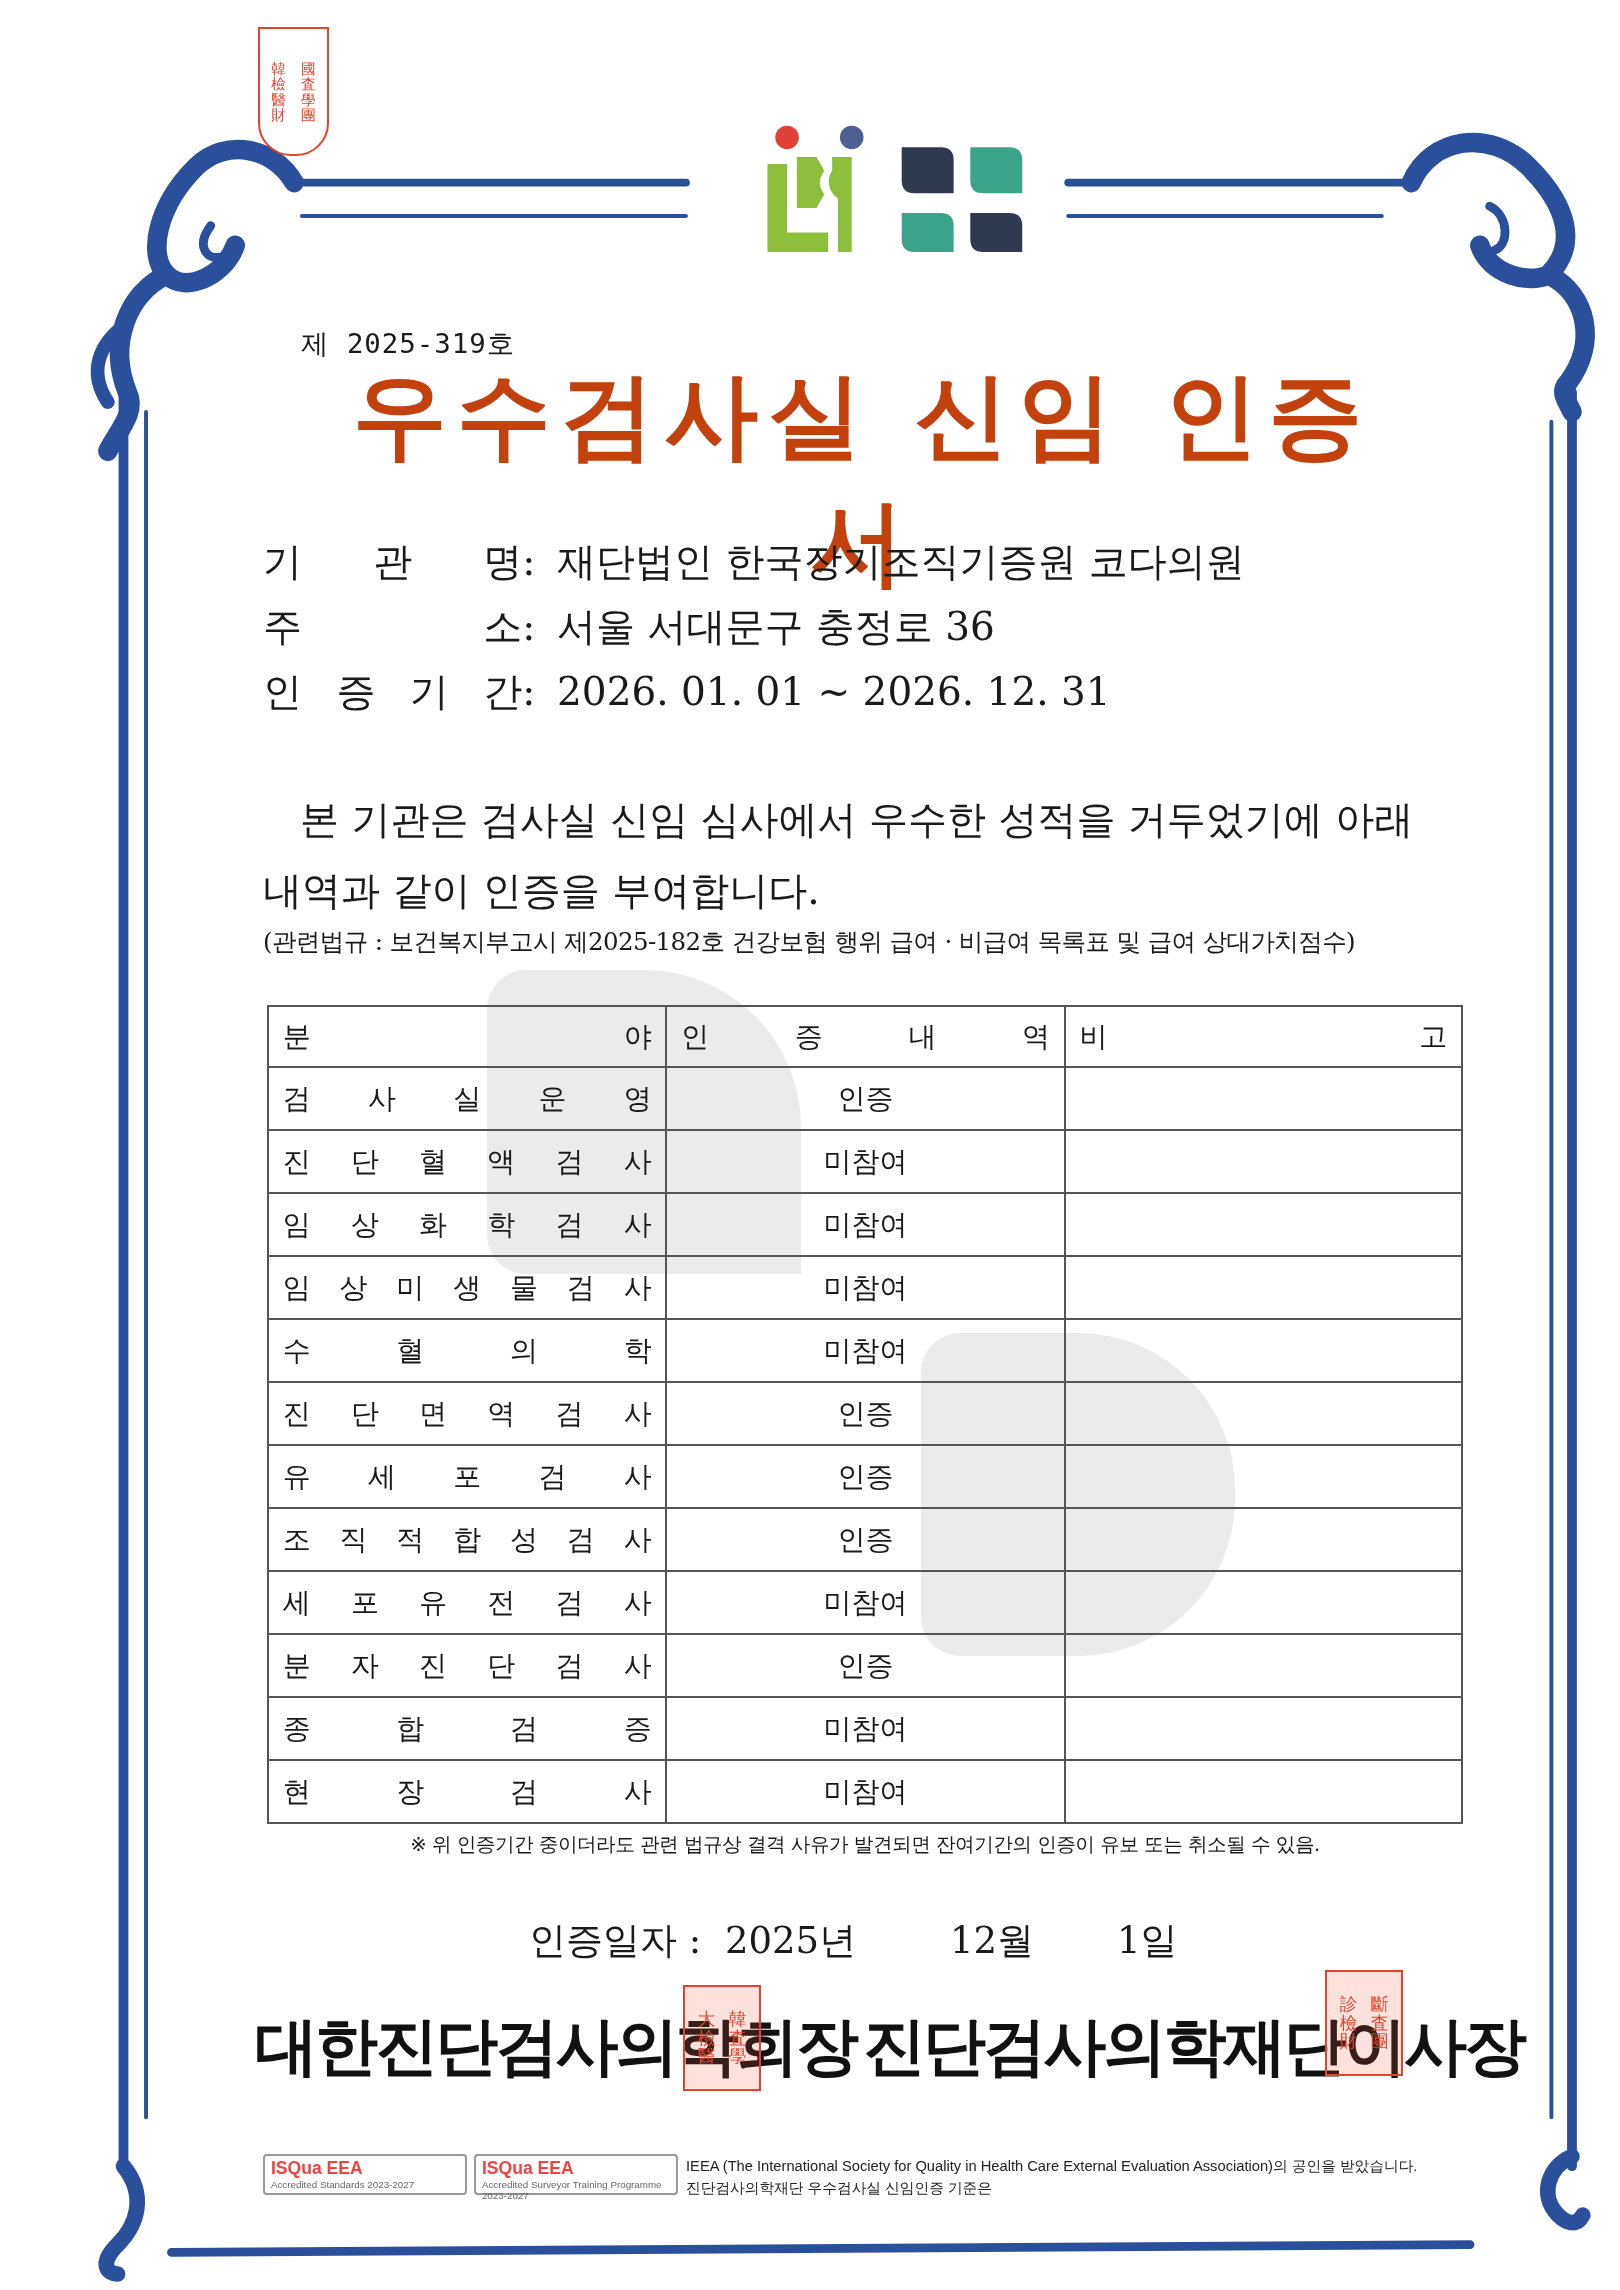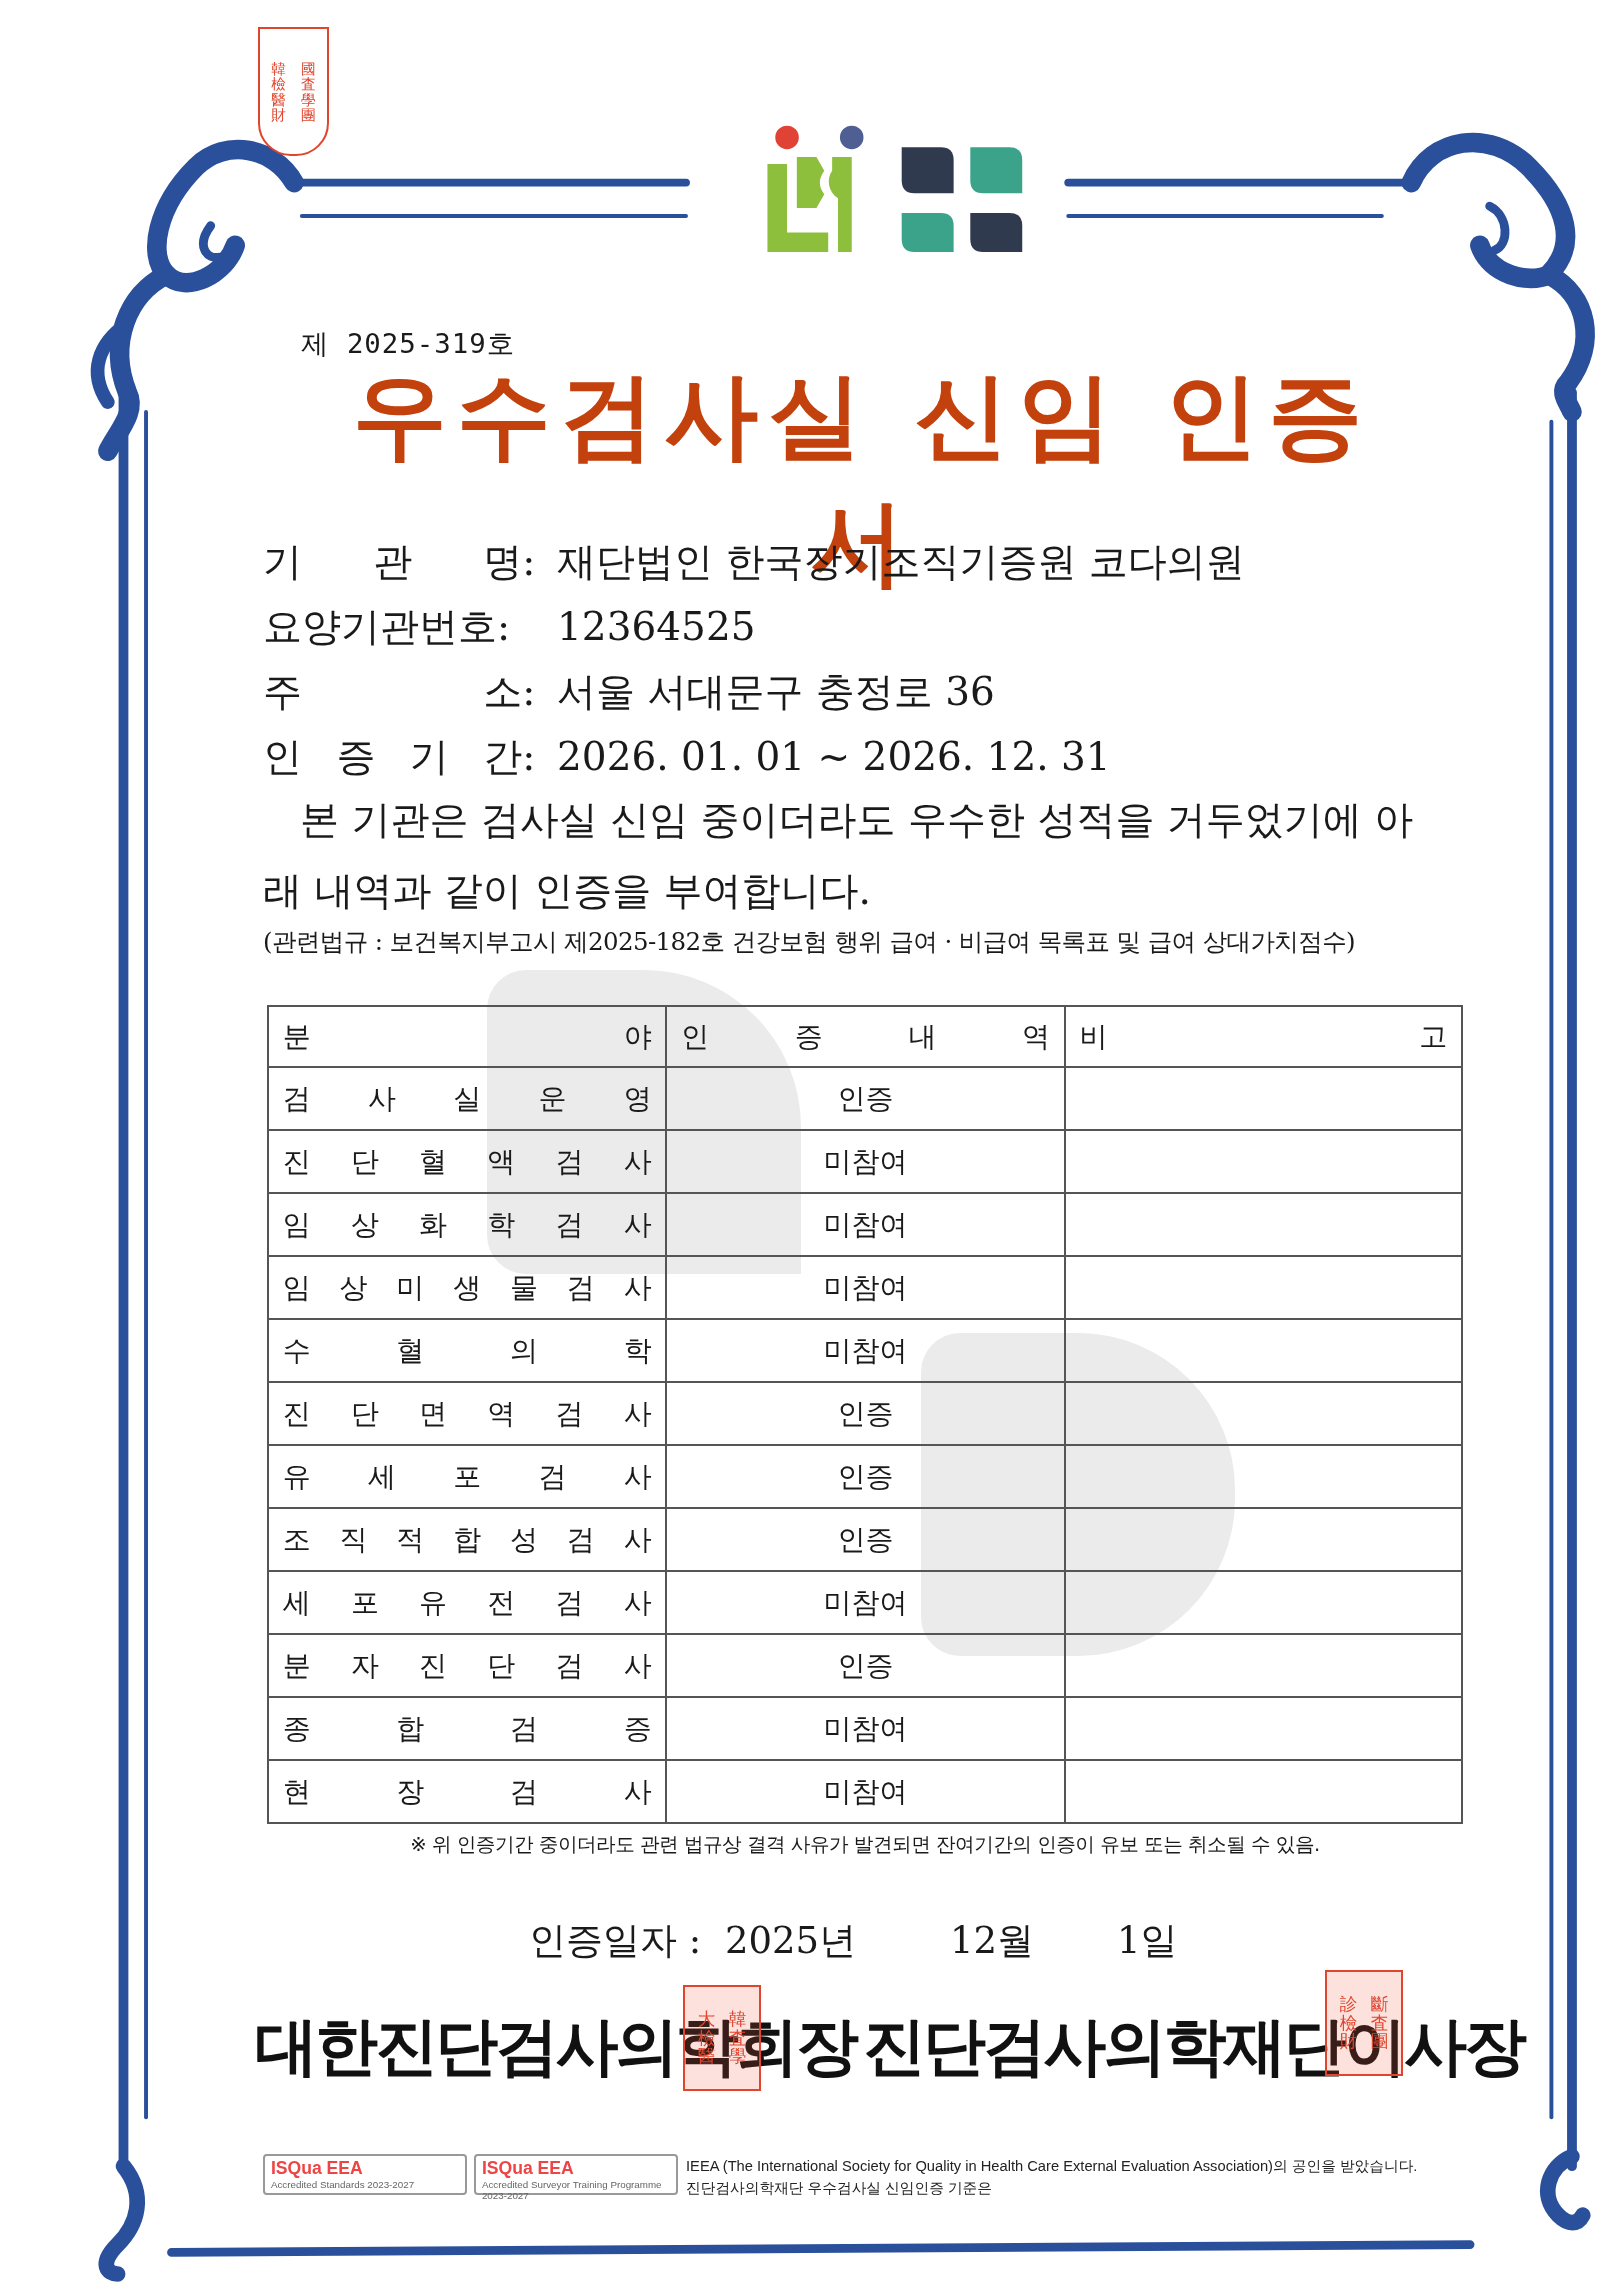--- a/index.html
+++ b/index.html
@@ -142,46 +142,40 @@
 <div class="abs title">우수검사실 신임 인증서</div>
 
 <div class="abs info">
   <div class="info-row">
     <div class="info-label">
       <span>기</span>
       <span>관</span>
       <span>명:</span>
     </div>
     <div class="info-value">재단법인 한국장기조직기증원 코다의원</div>
-  </div>
-  <div class="info-row">
-    <div class="info-label">
-      <span>요양기관번호:</span>
-    </div>
-    <div class="info-value">12364525</div>
   </div>
   <div class="info-row">
     <div class="info-label">
       <span>주</span>
       <span>소:</span>
     </div>
     <div class="info-value">서울 서대문구 충정로 36</div>
   </div>
   <div class="info-row">
     <div class="info-label">
       <span>인</span>
       <span>증</span>
       <span>기</span>
       <span>간:</span>
     </div>
     <div class="info-value">2026. 01. 01 ~ 2026. 12. 31</div>
   </div>
 </div>
 
-<div class="abs statement">본 기관은 검사실 신임 중이더라도 우수한 성적을 거두었기에 아래 내역과 같이 인증을 부여합니다.</div>
+<div class="abs statement">본 기관은 검사실 신임 심사에서 우수한 성적을 거두었기에 아래 내역과 같이 인증을 부여합니다.</div>
 <div class="abs regulation">(관련법규 : 보건복지부고시 제2025-182호 건강보험 행위 급여 · 비급여 목록표 및 급여 상대가치점수)</div>
 
 <div class="wm wm1"></div>
 <div class="wm wm2"></div>
 
 <table class="cert">
   <thead>
     <tr>
       <th class="col1">
         <div class="spread">

